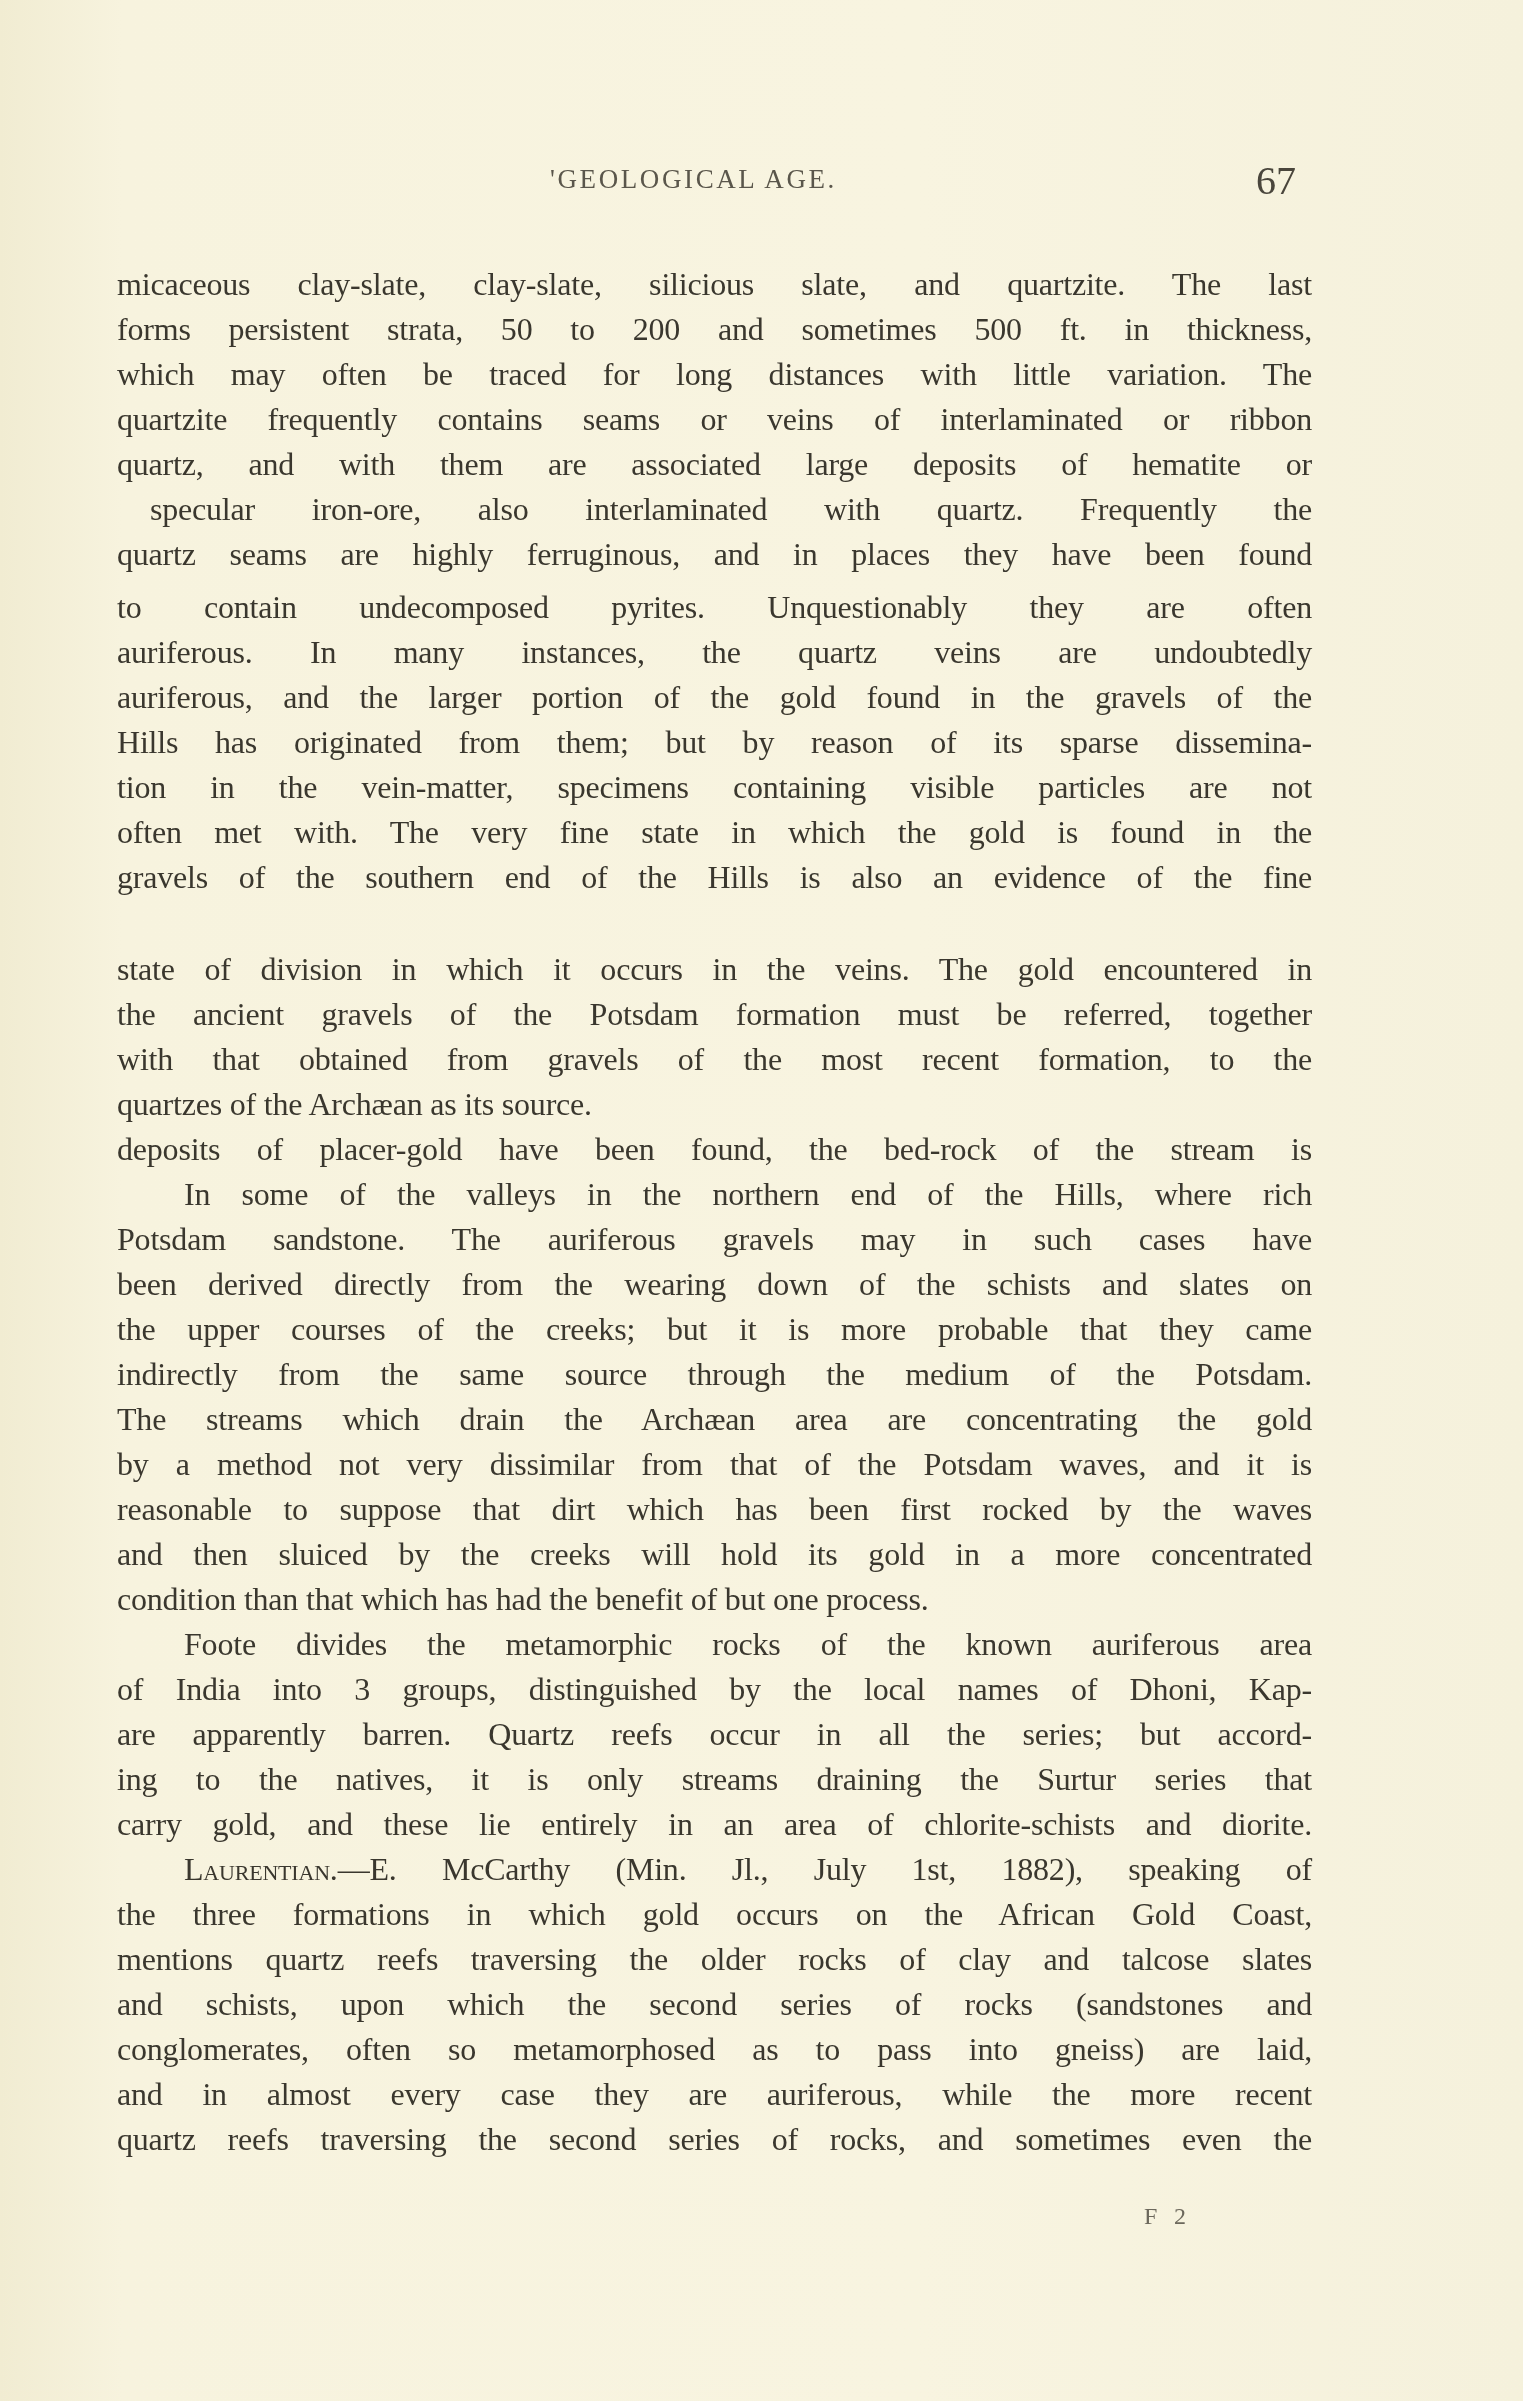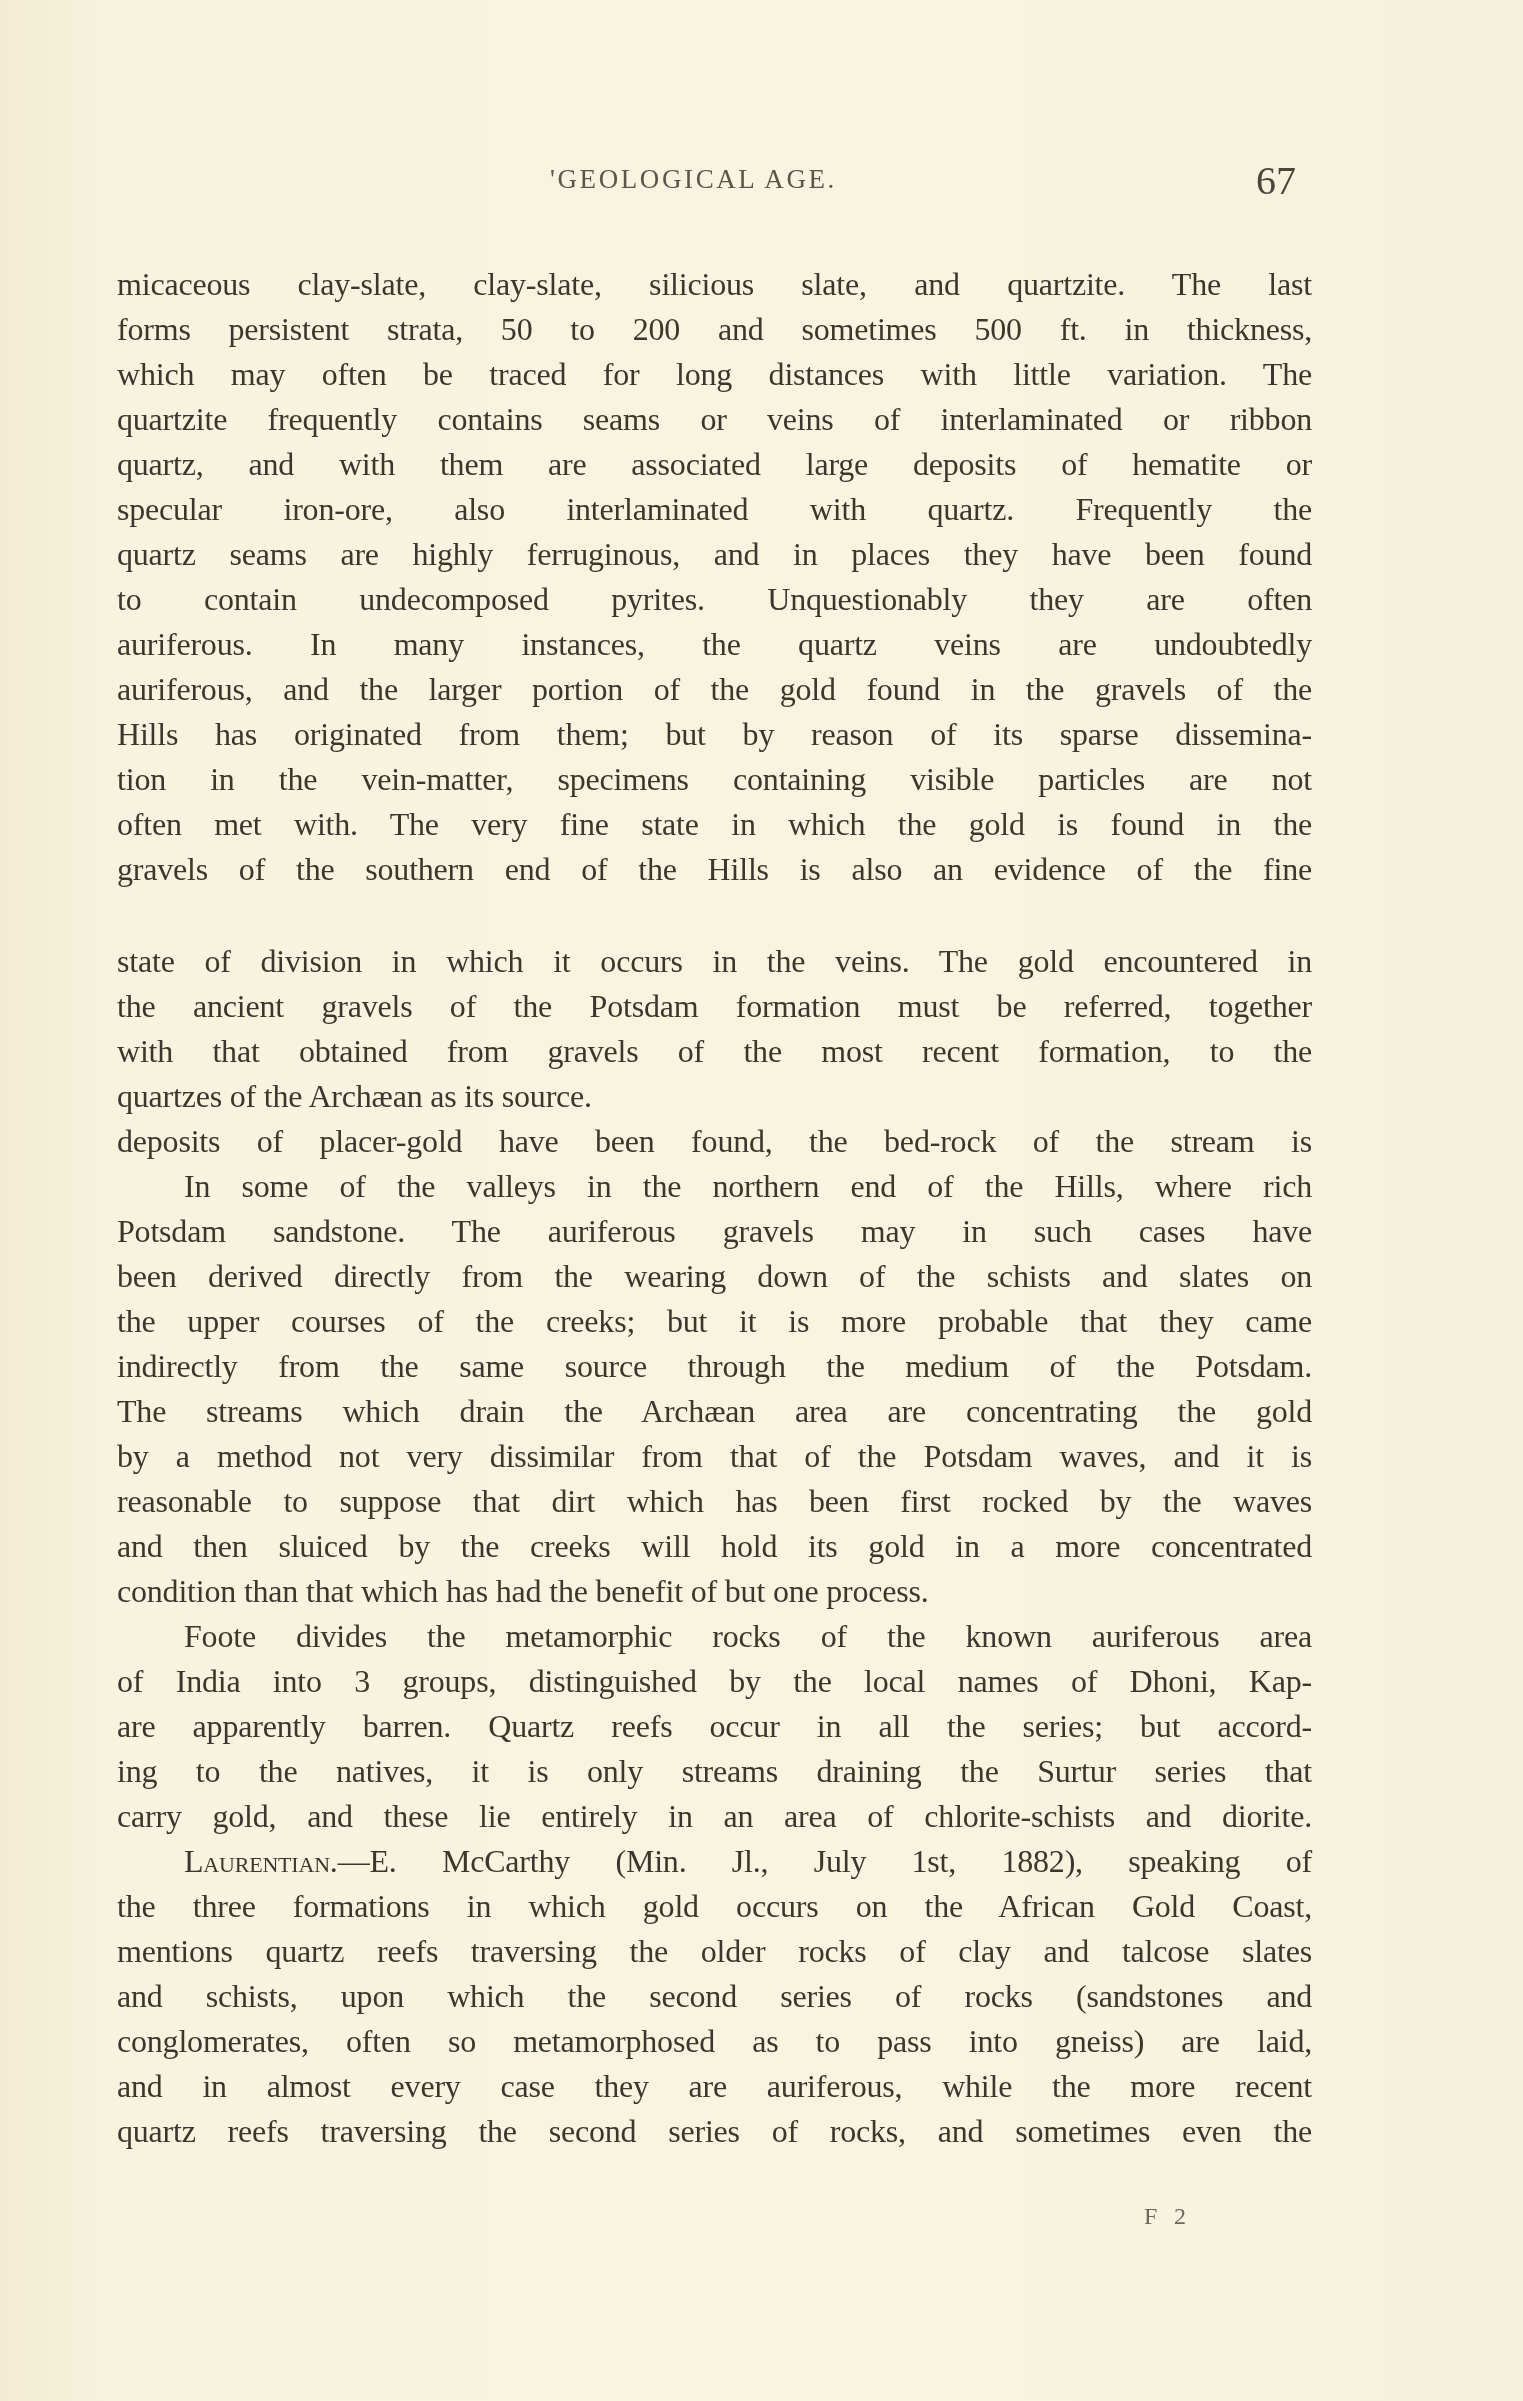--- a/index.html
+++ b/index.html
@@ -42,23 +42,23 @@
   <span class="running-title">'GEOLOGICAL AGE.</span>
   <span class="page-number">67</span>
 </div>
 
 <div class="body-text">
   <div class="line" style="white-space: normal; word-spacing: 0px;">micaceous clay-slate, clay-slate, silicious slate, and quartzite.  The last</div>
   <div class="line" style="white-space: normal; word-spacing: 0px;">forms persistent strata, 50 to 200 and sometimes 500 ft. in thickness,</div>
   <div class="line" style="white-space: normal; word-spacing: 0px;">which may often be traced for long distances with little variation.  The</div>
   <div class="line" style="white-space: normal; word-spacing: 0px;">quartzite frequently contains seams or veins of interlaminated or ribbon</div>
   <div class="line" style="white-space: normal; word-spacing: 0px;">quartz, and with them are associated large deposits of hematite or</div>
-  <div class="line" style="white-space: normal; word-spacing: 0px;">specular iron-ore, also interlaminated with quartz.  Frequently the</div>
+  <div class="line" style="white-space: normal; word-spacing: 0px; margin-left: 33px;">specular iron-ore, also interlaminated with quartz.  Frequently the</div>
   <div class="line" style="white-space: normal; word-spacing: 0px;">quartz seams are highly ferruginous, and in places they have been found</div>
-  <div class="line" style="white-space: normal; word-spacing: 0px;">to contain undecomposed pyrites.  Unquestionably they are often</div>
+  <div class="line" style="white-space: normal; word-spacing: 0px; margin-top: 8px;">to contain undecomposed pyrites.  Unquestionably they are often</div>
   <div class="line" style="white-space: normal; word-spacing: 0px;">auriferous.  In many instances, the quartz veins are undoubtedly</div>
   <div class="line" style="white-space: normal; word-spacing: 0px;">auriferous, and the larger portion of the gold found in the gravels of the</div>
   <div class="line" style="white-space: normal; word-spacing: 0px;">Hills has originated from them; but by reason of its sparse dissemina-</div>
   <div class="line" style="white-space: normal; word-spacing: 0px;">tion in the vein-matter, specimens containing visible particles are not</div>
   <div class="line" style="white-space: normal; word-spacing: 0px;">often met with.  The very fine state in which the gold is found in the</div>
   <div class="line" style="white-space: normal; word-spacing: 0px;">gravels of the southern end of the Hills is also an evidence of the fine</div>
   <div class="line" style="white-space: normal; word-spacing: 0px; margin-top: 47px;">state of division in which it occurs in the veins.  The gold encountered in</div>
   <div class="line" style="white-space: normal; word-spacing: 0px;">the ancient gravels of the Potsdam formation must be referred, together</div>
   <div class="line" style="white-space: normal; word-spacing: 0px;">with that obtained from gravels of the most recent formation, to the</div>
   <div class="line last" style="white-space: normal; word-spacing: 0px;">quartzes of the Archæan as its source.</div>

